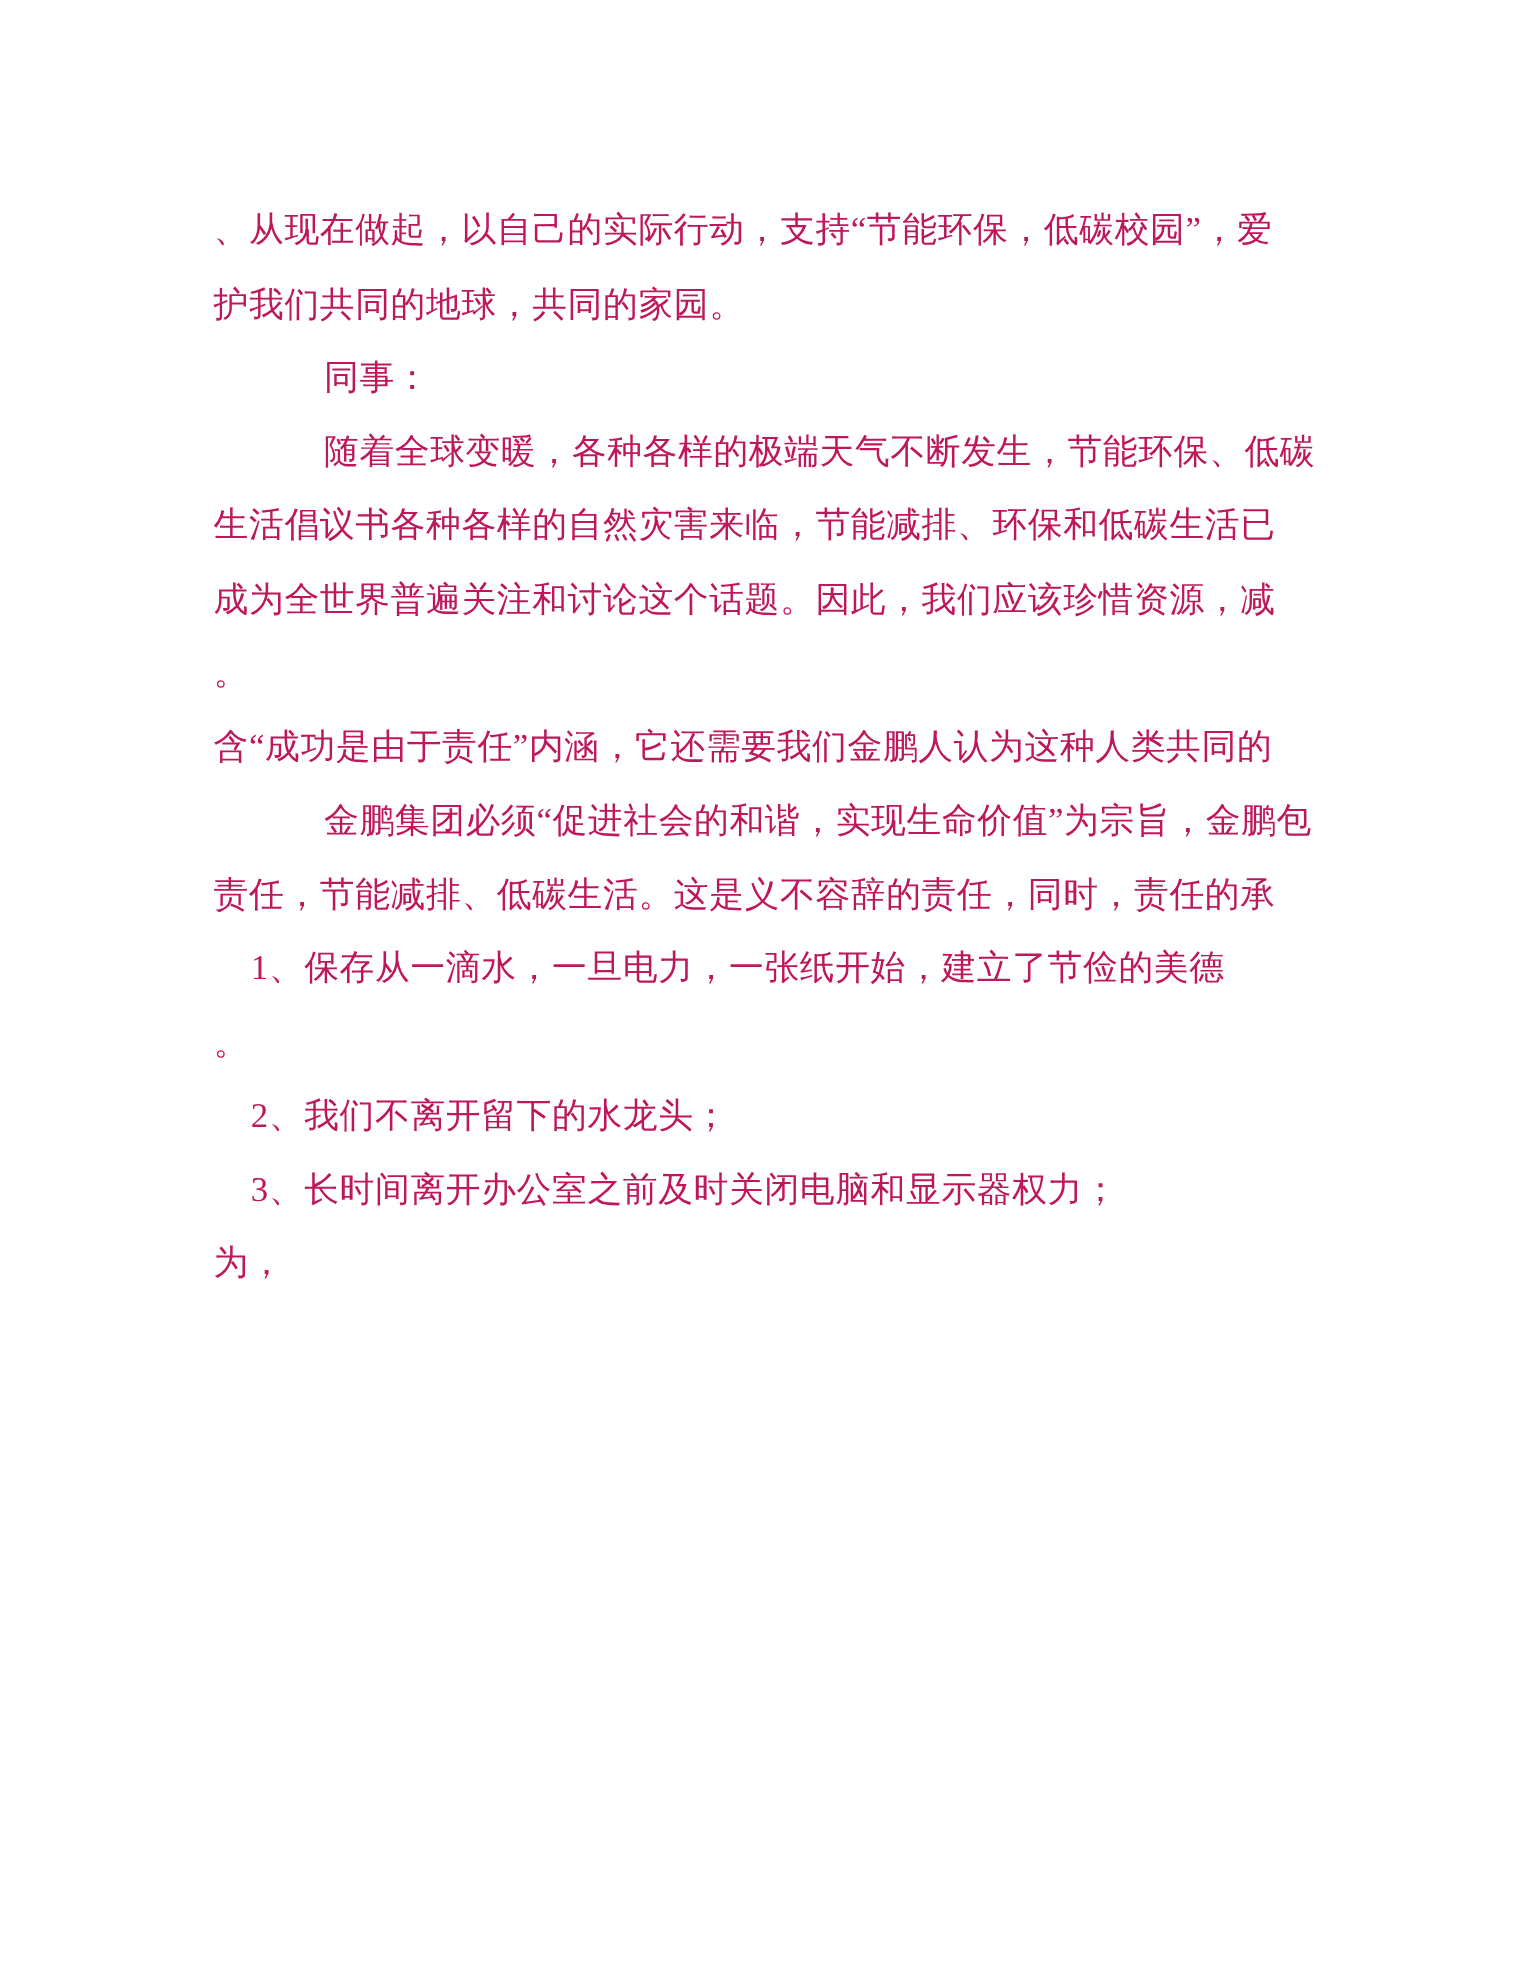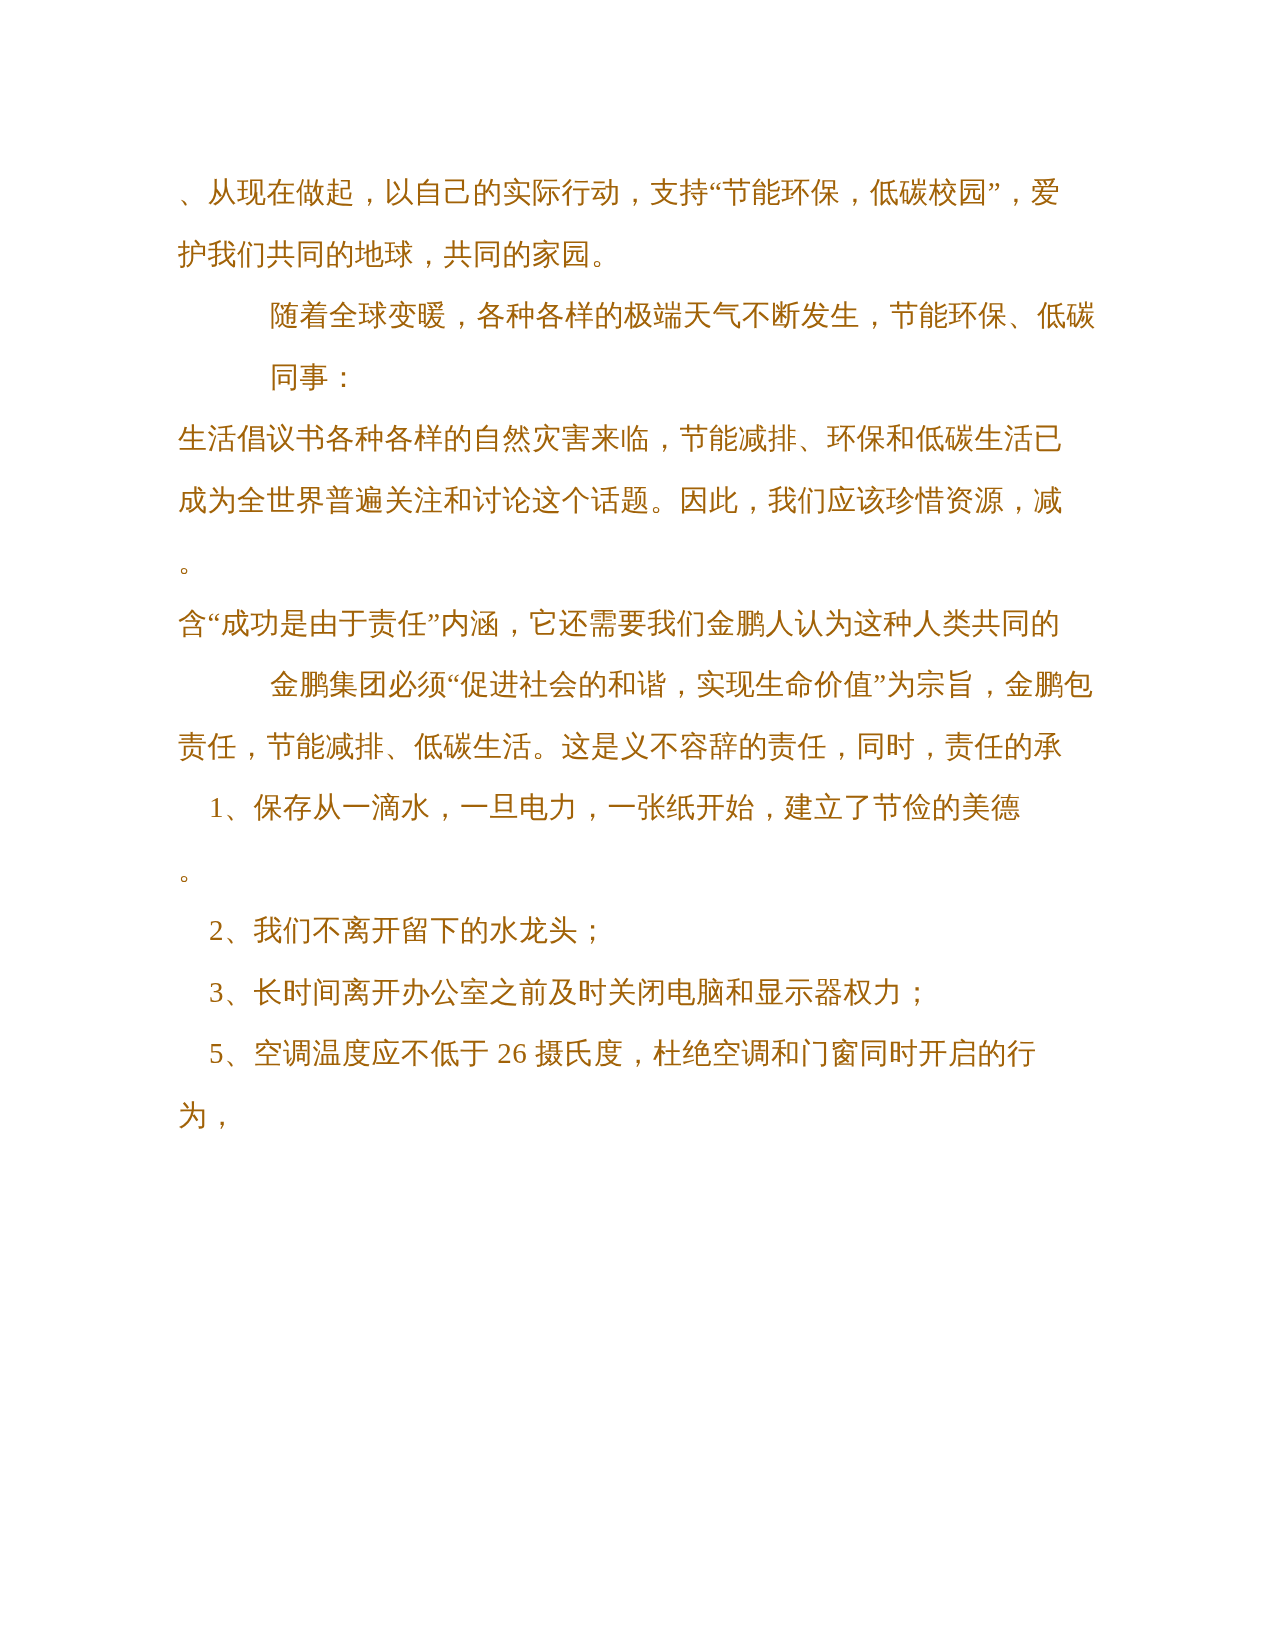--- a/index.html
+++ b/index.html
@@ -26,46 +26,45 @@
     position: absolute;
     left: 178px;
     top: 162px;
     width: 920px;
   }
   .line {
     height: 61.5px;
     line-height: 61.5px;
     font-size: 29px;
     letter-spacing: 0.5px;
-    color: #a16207;
+    color: #be185d;
     white-space: nowrap;
     font-weight: 400;
   }
   
   .ind3 { padding-left: 92px; }
   
   .ind1 { padding-left: 31px; }
   
   .ind0 { padding-left: 0; }
 </style>
 </head>
 <body>
 
 <div class="page">
   <div class="content">
     <div class="line ind0">、从现在做起，以自己的实际行动，支持“节能环保，低碳校园”，爱</div>
     <div class="line ind0">护我们共同的地球，共同的家园。</div>
+    <div class="line ind3">同事：</div>
     <div class="line ind3">随着全球变暖，各种各样的极端天气不断发生，节能环保、低碳</div>
-    <div class="line ind3">同事：</div>
     <div class="line ind0">生活倡议书各种各样的自然灾害来临，节能减排、环保和低碳生活已</div>
     <div class="line ind0">成为全世界普遍关注和讨论这个话题。因此，我们应该珍惜资源，减</div>
     <div class="line ind0">。</div>
     <div class="line ind0">含“成功是由于责任”内涵，它还需要我们金鹏人认为这种人类共同的</div>
     <div class="line ind3">金鹏集团必须“促进社会的和谐，实现生命价值”为宗旨，金鹏包</div>
     <div class="line ind0">责任，节能减排、低碳生活。这是义不容辞的责任，同时，责任的承</div>
     <div class="line ind1">1、保存从一滴水，一旦电力，一张纸开始，建立了节俭的美德</div>
     <div class="line ind0">。</div>
     <div class="line ind1">2、我们不离开留下的水龙头；</div>
     <div class="line ind1">3、长时间离开办公室之前及时关闭电脑和显示器权力；</div>
-    <div class="line ind1">5、空调温度应不低于 26 摄氏度，杜绝空调和门窗同时开启的行</div>
     <div class="line ind0">为，</div>
   </div>
 </div>
 
 </body></html>

